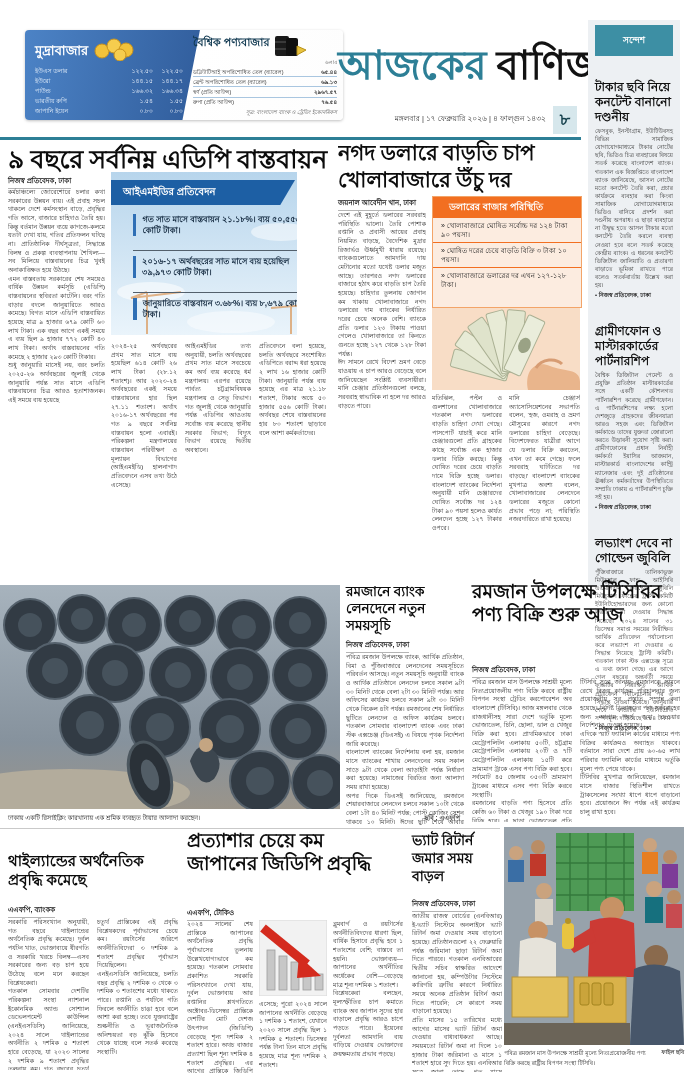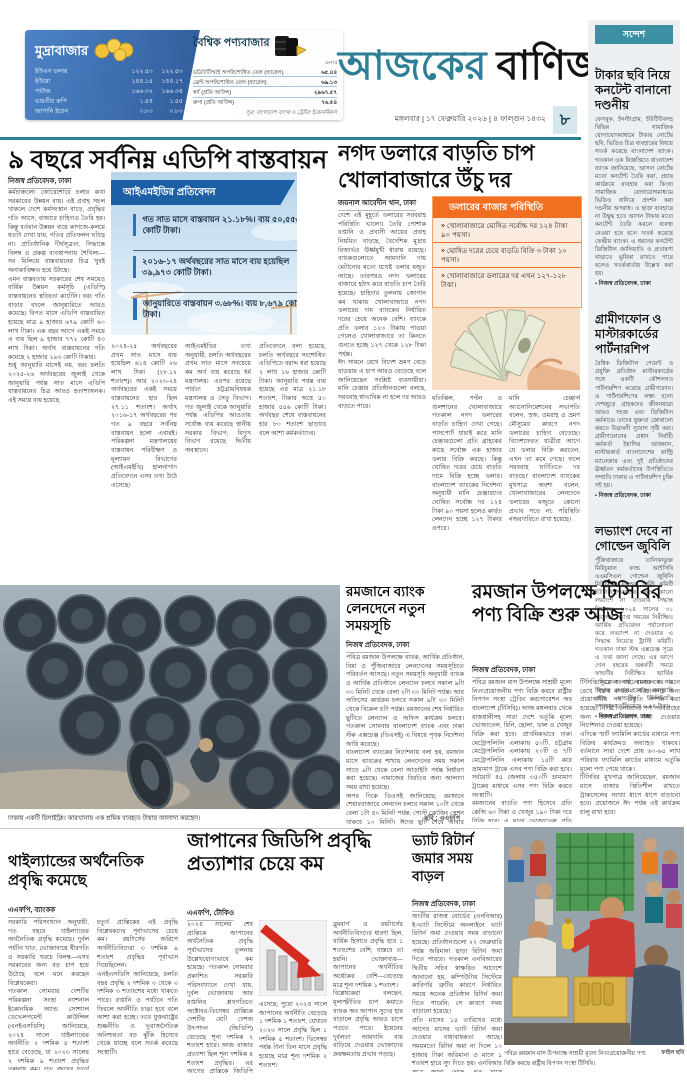--- a/index.html
+++ b/index.html
@@ -31,21 +31,21 @@
         font-family:"Liberation Serif","DejaVu Serif",serif;white-space:nowrap;}
   .mast .t1{color:#2d7f96;}
   .mast .t2{color:#121212;}
   .dateline{left:330px;top:113px;width:216px;text-align:right;font-size:7.5px;color:#333;}
   .pagenum{left:553px;top:106px;width:24px;height:28px;background:#d6e7ec;color:#15414d;
            font-size:16px;font-weight:800;text-align:center;line-height:28px;}
   .teal-rule{left:0;top:137px;width:581px;height:3px;background:#2d7f96;}
   
   .sidebar{left:588px;top:20px;width:92px;height:566px;background:#edf0f3;}
   .sb-head{margin:5px 7px 2px;background:#3d8fa4;color:#fff;font-size:9px;font-weight:800;
-           text-align:center;padding:2px 0;}
+           text-align:center;padding:8px 0;}
   .sb-item{padding:0 7px;}
   .sb-title{font-size:12px;font-weight:800;color:#101010;line-height:1.25;margin-top:24px;}
   .sb-body{font-size:5.8px;line-height:1.4;text-align:justify;color:#333;margin-top:2px;}
   .sb-credit{font-size:5.8px;font-weight:bold;color:#222;margin-top:1px;}
   
   .imed{left:111px;top:172px;width:186px;height:163px;
         background:linear-gradient(#b7d5ec,#eaf4fb);overflow:hidden;}
   .imed-ribbon{position:absolute;left:0;top:8px;width:162px;background:#1d5fa4;color:#fff;
         font-size:10px;font-weight:800;padding:4px 10px 4px 12px;
         clip-path:polygon(0 0,100% 0,92% 100%,0 100%);}
@@ -386,22 +386,22 @@
 <div class="thin-rule" style="left:0;top:828px;width:500px;"></div>
 
 <div class="headline" style="left:8px;top:852px;width:174px;font-size:15px;line-height:1.25;">থাইল্যান্ডের অর্থনৈতিক প্রবৃদ্ধি কমেছে</div>
 <div class="byline" style="left:8px;top:904px;">এএফপি, ব্যাংকক</div>
 <div class="col" style="left:8px;top:918px;width:81px;height:152px;">সরকারি পরিসংখ্যান অনুযায়ী, গত বছরে থাইল্যান্ডের অর্থনৈতিক প্রবৃদ্ধি কমেছে। দুর্বল পর্যটন খাত, ভোক্তাব্যয়ে ধীরগতি ও সরকারি খরচে বিলম্ব—এসব সরকারের জন্য বড় চাপ হয়ে উঠেছে বলে মনে করছেন বিশ্লেষকেরা।
 গতকাল সোমবার দেশটির পরিকল্পনা সংস্থা ন্যাশনাল ইকোনমিক অ্যান্ড সোশ্যাল ডেভেলপমেন্ট কাউন্সিল (এনইএসডিসি) জানিয়েছে, ২০২৪ সালে থাইল্যান্ডের অর্থনীতি ২ দশমিক ৫ শতাংশ হারে বেড়েছে, যা ২০২৩ সালের ২ দশমিক ৯ শতাংশ প্রবৃদ্ধির তুলনায় কম। গত বছরের চতুর্থ প্রান্তিকে প্রবৃদ্ধি হয়েছে ৩ দশমিক ২ শতাংশ।</div>
 <div class="col" style="left:97px;top:918px;width:81px;height:152px;">চতুর্থ প্রান্তিকের এই প্রবৃদ্ধি বিশ্লেষকদের পূর্বাভাসের চেয়ে কম। রয়টার্সের জরিপে অর্থনীতিবিদেরা ৩ দশমিক ৯ শতাংশ প্রবৃদ্ধির পূর্বাভাস দিয়েছিলেন।
 এনইএসডিসি জানিয়েছে, চলতি বছর প্রবৃদ্ধি ২ দশমিক ৩ থেকে ৩ দশমিক ৩ শতাংশের মধ্যে থাকতে পারে। রপ্তানি ও পর্যটনে গতি ফিরলে অর্থনীতি চাঙা হবে বলে আশা করা হচ্ছে। তবে যুক্তরাষ্ট্রের শুল্কনীতি ও ভূরাজনৈতিক অনিশ্চয়তা বড় ঝুঁকি হিসেবে থেকে যাচ্ছে বলে সতর্ক করেছে সংস্থাটি।</div>
 
 <div class="headline" style="left:187px;top:829px;width:250px;font-size:19px;line-height:1.22;">
+  <div class="hl-line">প্রত্যাশার চেয়ে কম</div>
   <div class="hl-line">জাপানের জিডিপি প্রবৃদ্ধি</div>
-  <div class="hl-line">প্রত্যাশার চেয়ে কম</div>
 </div>
 <div class="byline" style="left:187px;top:907px;">এএফপি, টোকিও</div>
 <div class="col" style="left:187px;top:920px;width:66px;height:156px;">২০২৪ সালের শেষ প্রান্তিকে জাপানের অর্থনৈতিক প্রবৃদ্ধি পূর্বাভাসের তুলনায় উল্লেখযোগ্যভাবে কম হয়েছে। গতকাল সোমবার প্রকাশিত সরকারি পরিসংখ্যানে দেখা যায়, দুর্বল ভোক্তাব্যয় আর রপ্তানির শ্লথগতিতে অক্টোবর-ডিসেম্বর প্রান্তিকে দেশটির মোট দেশজ উৎপাদন (জিডিপি) বেড়েছে শূন্য দশমিক ২ শতাংশ হারে। অথচ বাজার প্রত্যাশা ছিল শূন্য দশমিক ৪ শতাংশ প্রবৃদ্ধির। এর আগের প্রান্তিকে জিডিপি বেড়েছিল শূন্য দশমিক ৭ শতাংশ হারে।</div>
 
 <div class="abs" style="left:259px;top:920px;width:68px;height:76px;">
   <svg width="68" height="76" viewBox="0 0 68 76">
     <rect width="68" height="76" fill="#f2f2f2" stroke="#d8d8d8"></rect>
     <g fill="#c7c7c7" stroke="#9d9d9d" stroke-width="0.8">
       <rect x="8" y="30" width="8" height="40"></rect>
         <rect x="20" y="36" width="8" height="34"></rect>

